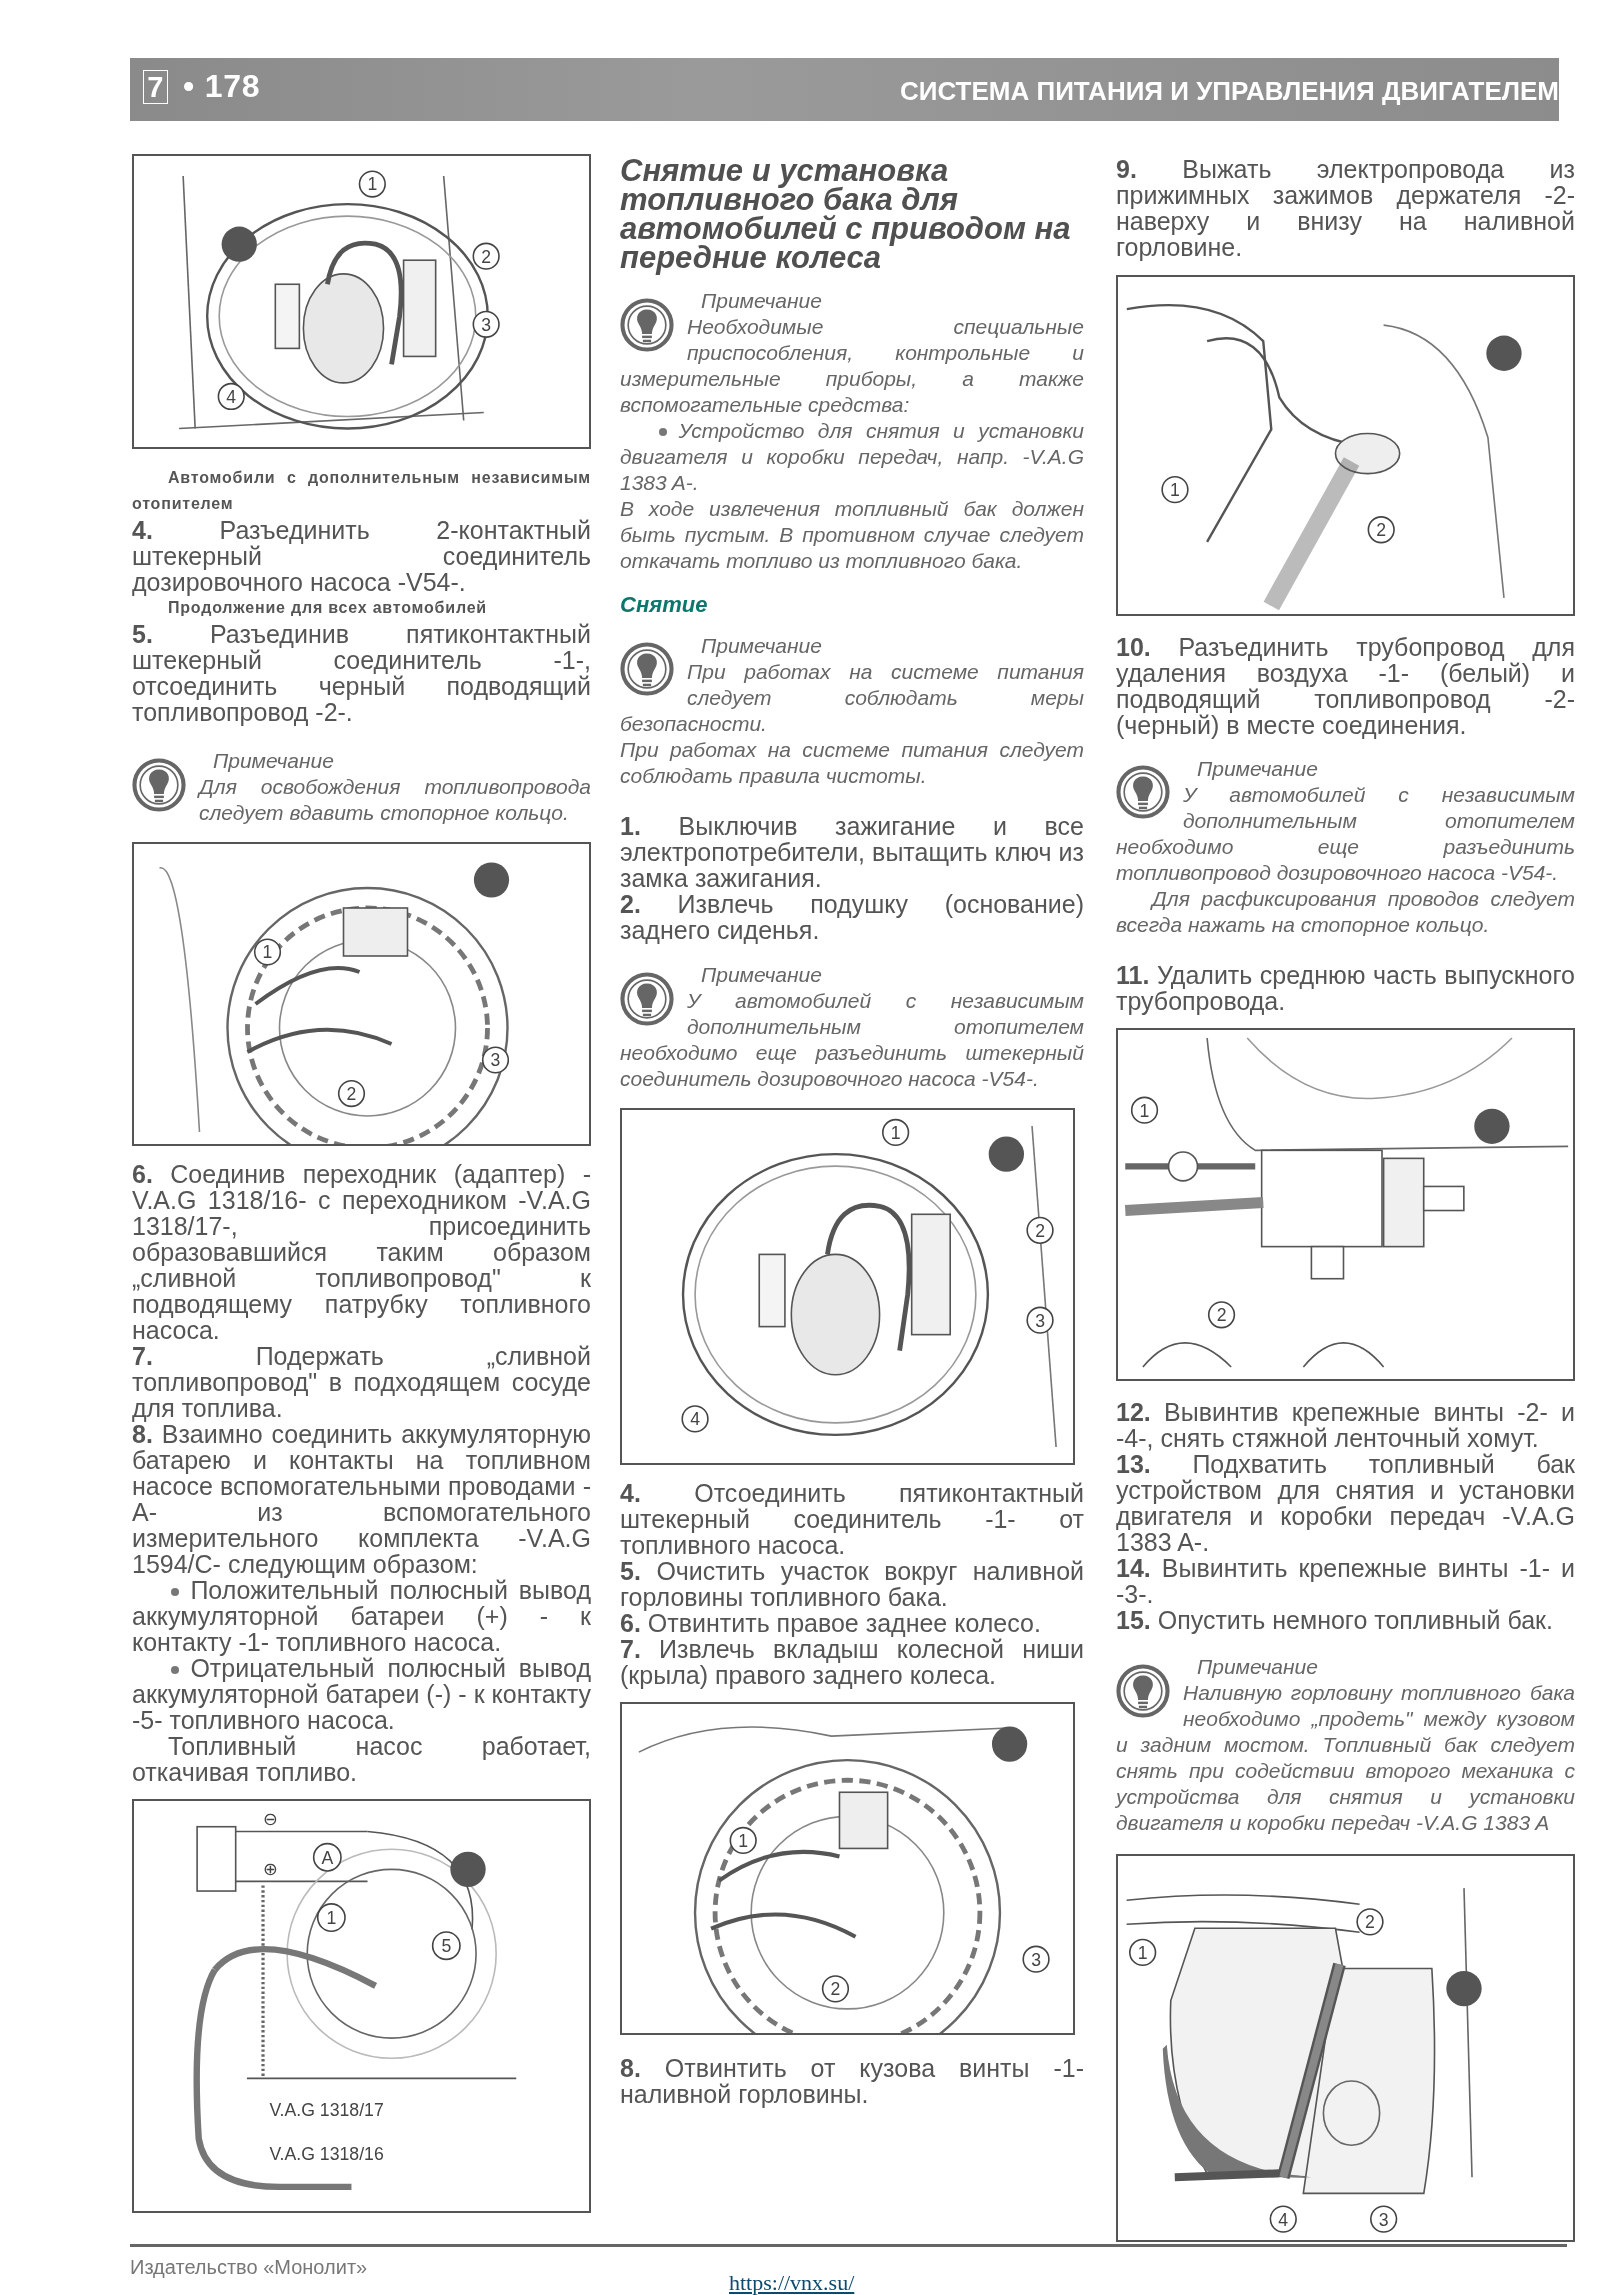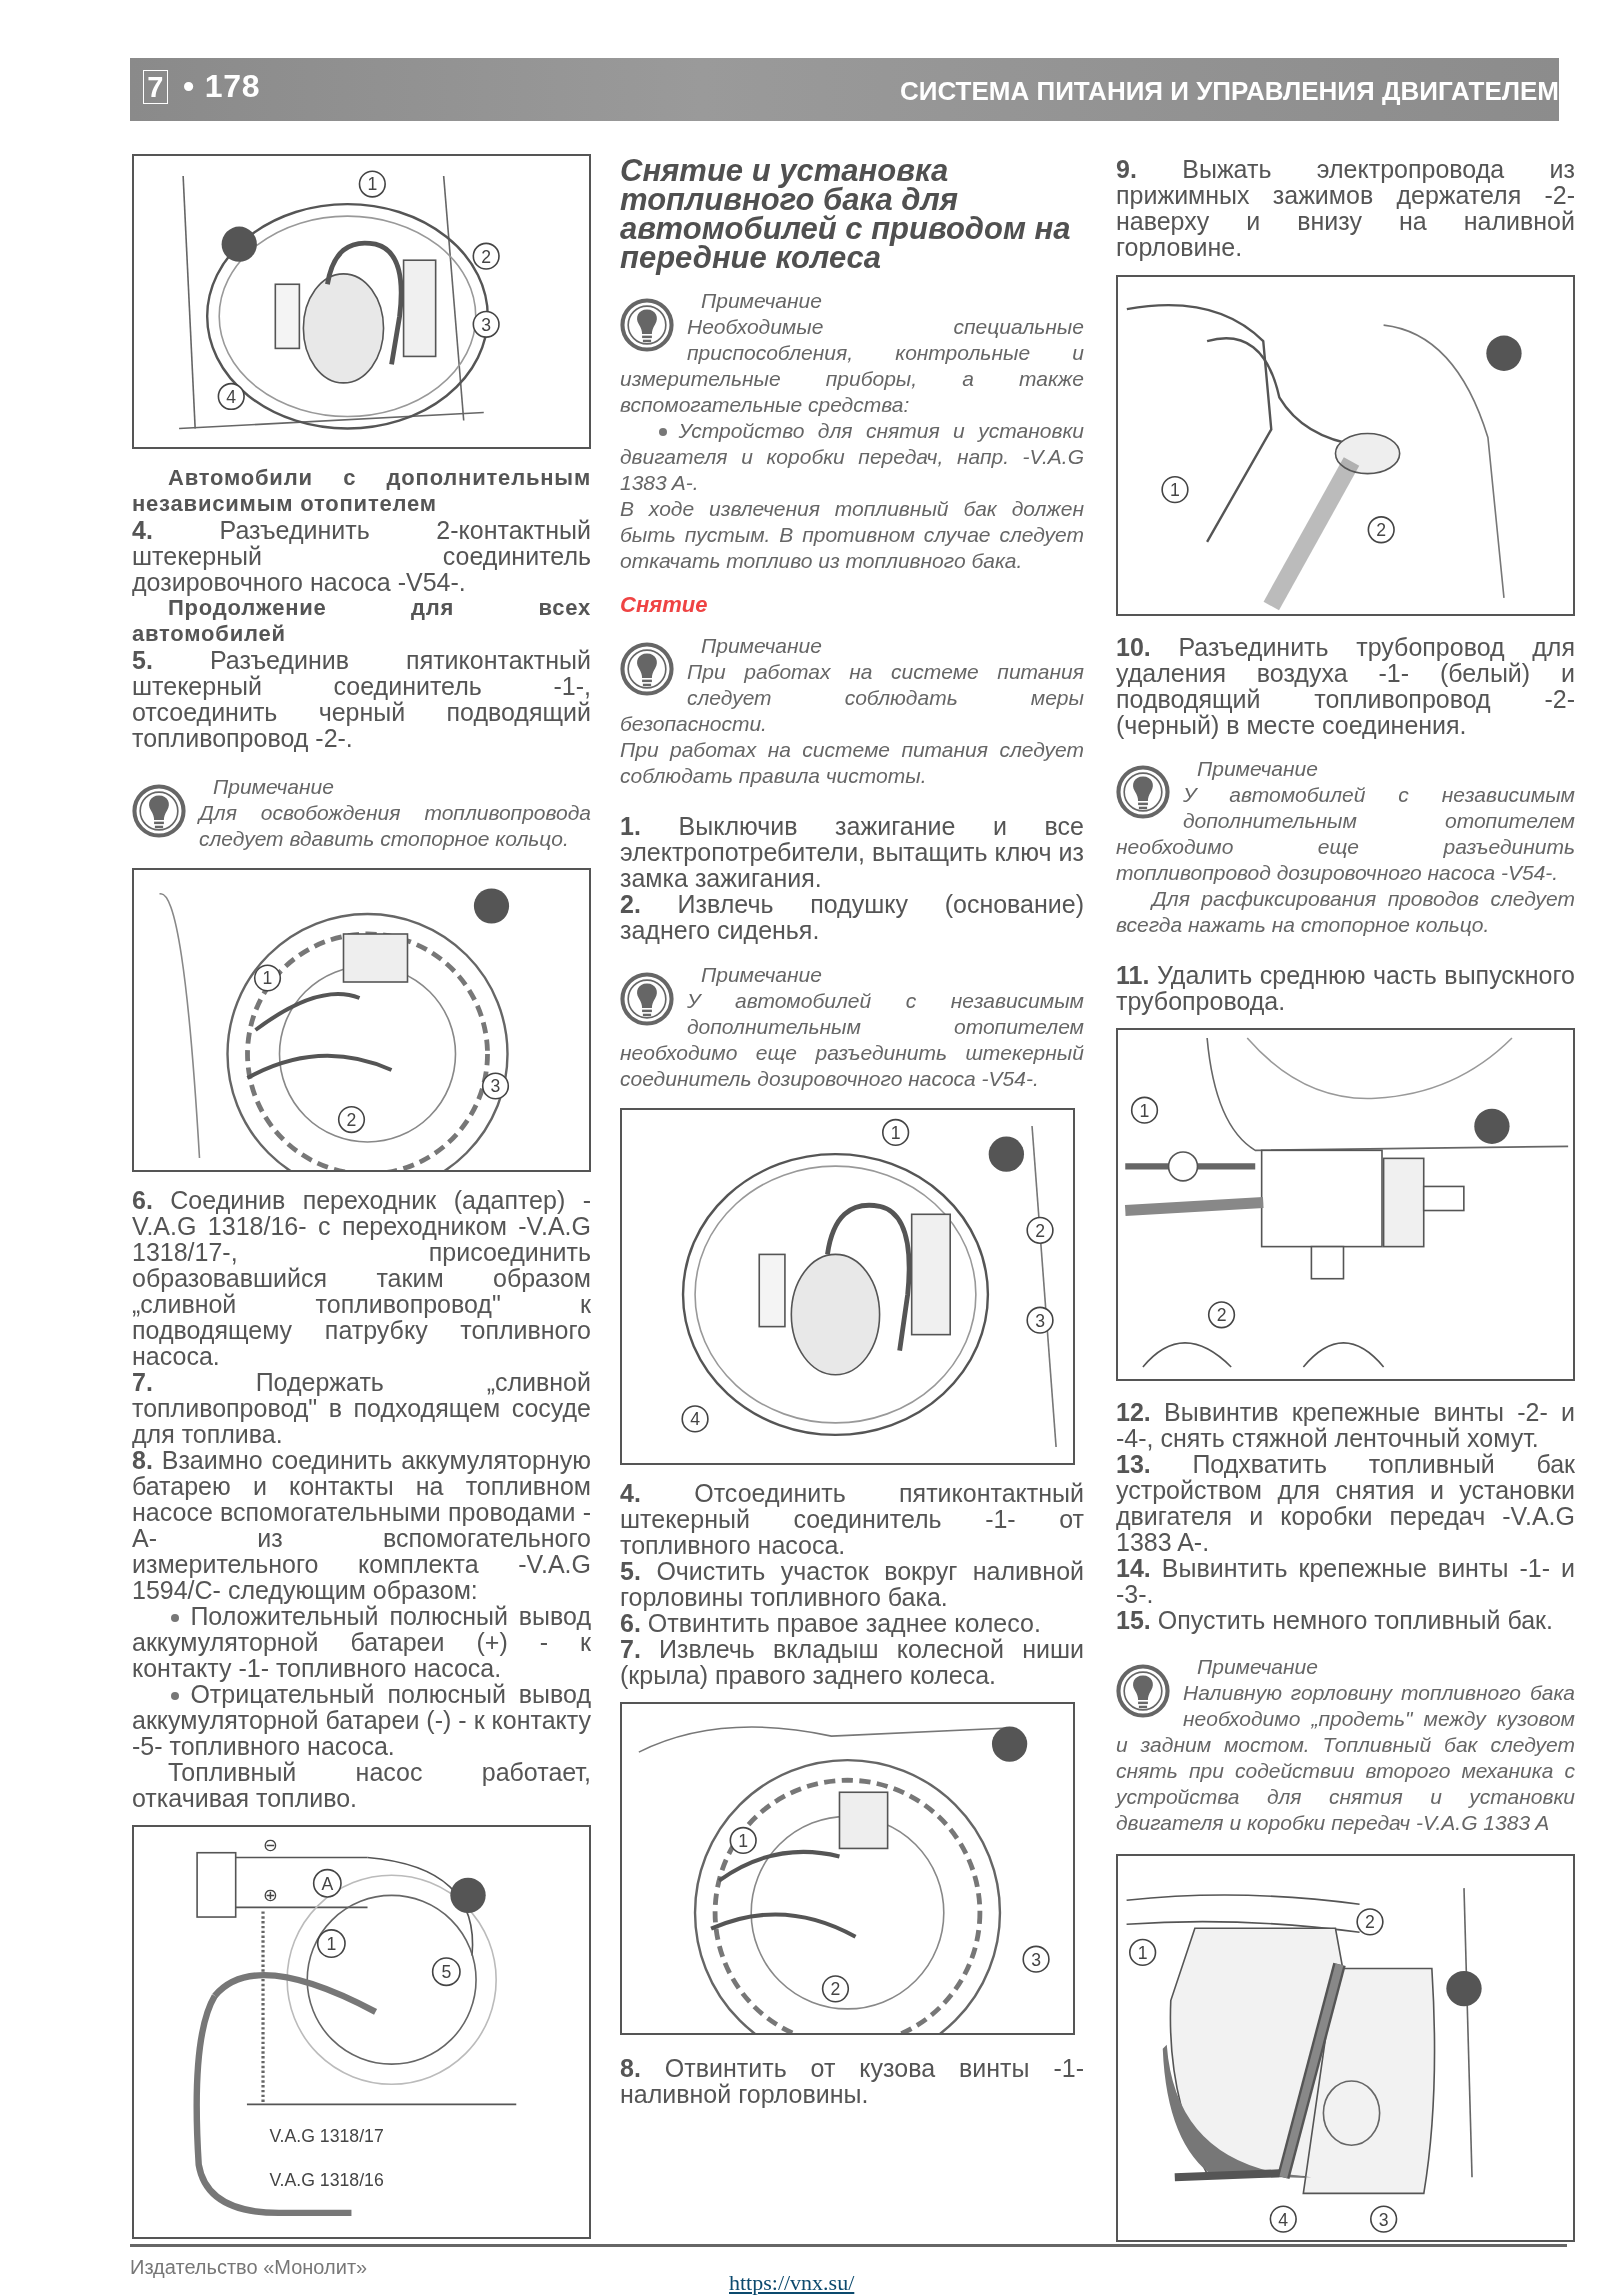--- a/index.html
+++ b/index.html
@@ -12,23 +12,23 @@
   .col { position: absolute; top: 154px; }
   .col1 { left: 132px; width: 459px; }
   .col2 { left: 620px; width: 464px; }
   .col3 { left: 1116px; width: 459px; }
 
   .figure { position: relative; border: 2.4px solid #555; background: #fff; box-sizing: border-box; overflow: hidden; }
   .figure svg { position: absolute; left: 0; top: 0; width: 100%; height: 100%; }
 
   p, .txt { margin: 0; font-size: 25px; line-height: 26px; text-align: justify; color: #555; }
   .num { font-weight: bold; color: #555; }
-  .bold-head { font-weight: bold; font-size: 22px; line-height: 26px; color: #555; text-indent: 36px; text-align: justify; letter-spacing: 0.8px; }
+  .bold-head { font-weight: bold; font-size: 16px; line-height: 26px; color: #555; text-indent: 36px; text-align: justify; letter-spacing: 0.8px; }
   .section-title { font-weight: bold; font-style: italic; font-size: 31px; line-height: 29px; color: #505050; margin: 0 0 16px 0; }
-  .sub-title { font-weight: bold; font-style: italic; font-size: 22px; color: #ef4444; margin: 18px 0 14.6px 0; }
+  .sub-title { font-weight: bold; font-style: italic; font-size: 22px; color: #0f766e; margin: 18px 0 14.6px 0; }
   .indent { text-indent: 36px; }
 
   .note { position: relative; margin: 21px 0 0 0; }
   .note .bulb { float: left; width: 54px; height: 54px; margin: 9.7px 13px 3.2px 0; }
   .note .note-label, .note .note-text { font-style: italic; color: #666; font-size: 21px; line-height: 26px; }
   .note .note-label { display: block; margin-left: 81px; }
   .note .note-text { text-align: justify; }
   .note::after { content: ""; display: block; clear: both; }
   .bullet { text-indent: 39px; }
   .bullet .dot { display: inline-block; width: 8px; height: 8px; border-radius: 50%; background: #777; margin-right: 11.4px; vertical-align: middle; }

